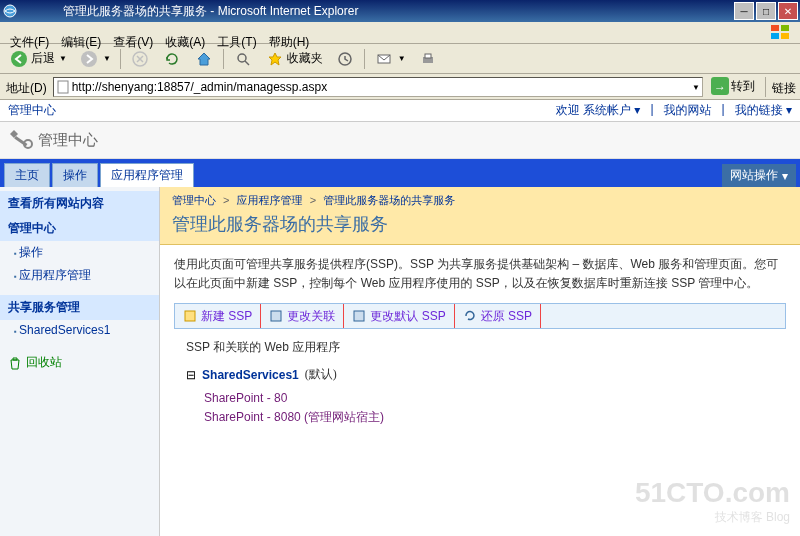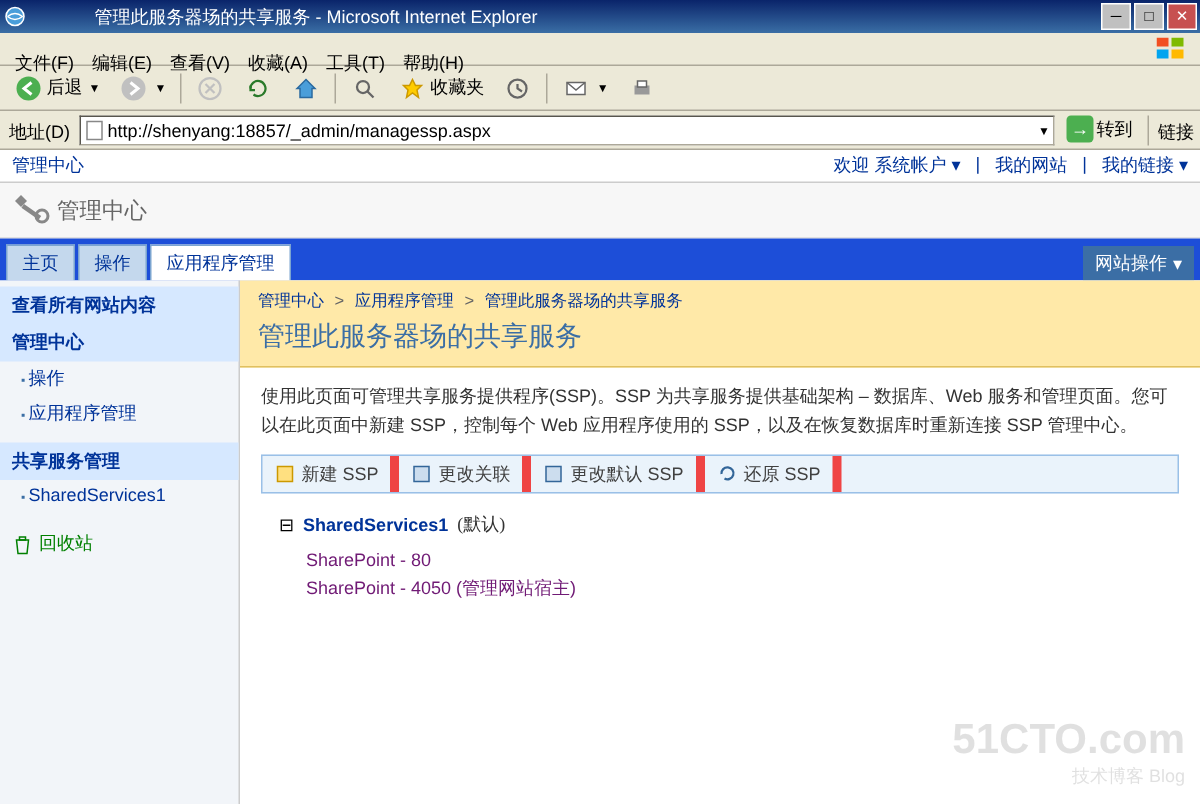--- a/index.html
+++ b/index.html
@@ -68,21 +68,21 @@
 .content { flex: 1; background: #fff; }
 .breadcrumb-bar { background: #ffe9a8; padding: 6px 12px 8px 12px; border-bottom: 1px solid #e0c060; }
 .breadcrumb { font-size: 11px; color: #003399; margin-bottom: 4px; }
 .breadcrumb span.sep { color: #666; margin: 0 4px; }
 .page-title { font-size: 18px; color: #3b6ea5; }
 
 .content-body { padding: 10px 14px; }
 .desc { font-size: 12px; color: #333; line-height: 1.6; margin-bottom: 10px; }
 
 .action-bar { border: 1px solid #9ac0e7; background: #eaf3fb; display: flex; align-items: center; height: 26px; margin-bottom: 6px; }
-.action-bar .act { padding: 0 8px; color: #404040; display: flex; align-items: center; gap: 4px; border-right: 6px solid #ef4444; height: 100%; }
+.action-bar .act { padding: 0 8px; color: #6d28d9; display: flex; align-items: center; gap: 4px; border-right: 1px solid #ef4444; height: 100%; }
 .act-icon { width: 14px; height: 14px; display: inline-flex; align-items: center; justify-content: center; }
 
 .subhead { padding: 4px 12px; font-size: 12px; color: #333; }
 .ssp-row { padding: 6px 12px; display: flex; align-items: center; gap: 6px; }
 .ssp-name { color: #003399; font-weight: bold; }
 .default-label { color: #333; font-family: Liberation Serif, serif; }
 .webapp-row { padding: 2px 12px 2px 30px; color: #701a75; }
 
 
 .watermark { position: absolute; right: 10px; bottom: 10px; opacity: 0.25; text-align: right; font-family: Arial; }
@@ -332,28 +332,29 @@
           <div class="act">
             <span class="act-icon">
                 <svg width="12" height="12">
                   <path d="M2 6 A4 4 0 1 1 4 9" fill="none" stroke="#369" stroke-width="1.5"></path>
                 </svg>
               </span>
             <span>还原 SSP</span>
           </div>
         </div>
 
+        <div class="subhead">SSP 和关联的 Web 应用程序</div>
 
         <div class="ssp-row">
           <span>⊟</span>
           <span class="ssp-name">SharedServices1</span>
           <span class="default-label">(默认)</span>
         </div>
         <div class="webapp-row">SharePoint - 80</div>
-        <div class="webapp-row">SharePoint - 4050  (管理网站宿主)</div>
+        <div class="webapp-row">SharePoint - 8080  (管理网站宿主)</div>
       </div>
     </div>
   </div>
 
   <div class="watermark">
     <div class="big">51CTO.com</div>
     <div class="small">技术博客   Blog</div>
   </div>
 </div>
 

